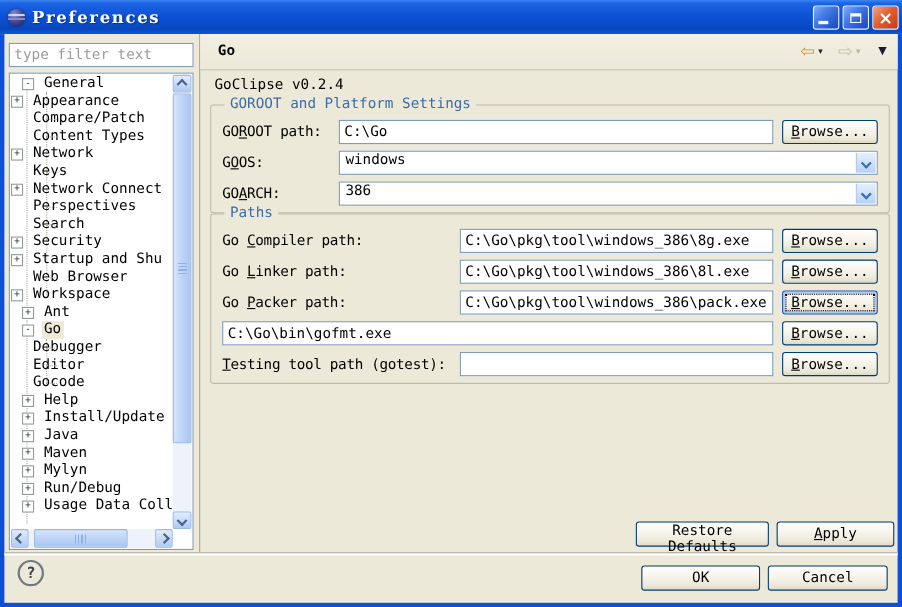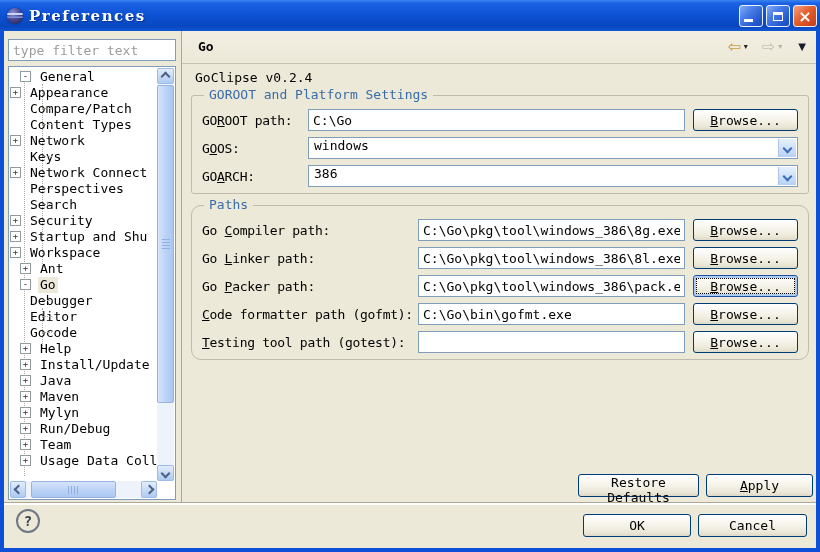--- a/index.html
+++ b/index.html
@@ -91,40 +91,40 @@
   .nav-fwd{color:#C3C0B2;font:16px "DejaVu Sans",sans-serif;margin-left:14px;}
   .nav-caret{color:#222;font:8px "DejaVu Sans",sans-serif;margin-left:3px;}
   .nav-caret.dis{color:#B5B1A4;}
   .nav-menu{color:#1A1A2E;font:10px "DejaVu Sans",sans-serif;margin-left:16px;}
   .rbody{position:absolute;left:0;top:32px;right:0;bottom:0;}
   .version{position:absolute;left:13px;top:7px;}
 
   .grp{position:absolute;left:9px;width:618px;box-sizing:border-box;border:1px solid #BFBCAD;border-radius:3px;
     padding:10px 10px 3px 10px;}
   .grp.g0{top:32px;}
-  .grp.g1{top:142px;border-radius:10px;}
+  .grp.g1{top:131px;}
   .legend{position:absolute;top:-9px;left:12px;background:#ECE9D8;padding:0 5px;color:#3A6CA8;}
   .frow{display:flex;align-items:center;height:28px;}
   .flabel{flex:none;overflow:hidden;white-space:nowrap;letter-spacing:-0.3px;}
   .g0 .flabel{width:106px;}
   .g1 .flabel{width:216px;}
   .xpinput{flex:1;height:22px;box-sizing:border-box;border:1px solid #7F9DB9;background:#fff;
     font:13px "DejaVu Sans Mono",monospace;padding:1px 4px;min-width:0;}
   .combo{flex:1;height:22px;box-sizing:border-box;border:1px solid #7F9DB9;background:#fff;
     position:relative;display:flex;align-items:flex-start;}
   .cval{padding-left:5px;}
   .carrow{position:absolute;right:1px;top:1px;bottom:1px;width:17px;
     background:linear-gradient(180deg,#E6F0FC 0%,#CADEF8 60%,#B6D0F4 100%);border-left:1px solid #AFC4E8;
     display:flex;align-items:center;justify-content:center;}
   .carrow .chev{border-color:#3B6CB8;}
 
   .xpbtn{box-sizing:border-box;height:23px;border:1px solid #003C74;border-radius:3px;
     background:linear-gradient(180deg,#FFFFFF 0%,#F4F1E6 55%,#EAE6D6 85%,#DDD8C6 100%);
     font:13px "DejaVu Sans Mono",monospace;color:#000;padding:0 6px;}
-  .xpbtn.browse{flex:none;width:105px;height:22px;margin-left:8px;}
+  .xpbtn.browse{flex:none;width:87px;height:22px;margin-left:8px;}
   .xpbtn.focused{border-color:#1F50A2;box-shadow:inset 0 0 0 2px #AECBF0;outline:1px dotted #000;outline-offset:-4px;}
   .xpbtn.rd{position:absolute;left:396px;top:411px;width:121px;}
   .xpbtn.ap{position:absolute;left:524px;top:411px;width:107px;}
 
   
   .footer-sep{position:absolute;left:0;right:0;top:471px;height:2px;border-top:1px solid #ACA899;background:#FFFFFF;}
   .xpbtn.ok{position:absolute;left:579px;top:483px;width:108px;}
   .xpbtn.cancel{position:absolute;left:694px;top:483px;width:109px;}
 </style>
 </head>
@@ -161,33 +161,33 @@
           <div class="trow l1"><span class="exp">+</span><span class="tlabel">Appearance</span></div>
           <div class="trow l1 noexp"><span class="spacer"></span><span class="tlabel">Compare/Patch</span></div>
           <div class="trow l1 noexp"><span class="spacer"></span><span class="tlabel">Content Types</span></div>
           <div class="trow l1"><span class="exp">+</span><span class="tlabel">Network</span></div>
           <div class="trow l1 noexp"><span class="spacer"></span><span class="tlabel">Keys</span></div>
           <div class="trow l1"><span class="exp">+</span><span class="tlabel">Network Connect</span></div>
           <div class="trow l1 noexp"><span class="spacer"></span><span class="tlabel">Perspectives</span></div>
           <div class="trow l1 noexp"><span class="spacer"></span><span class="tlabel">Search</span></div>
           <div class="trow l1"><span class="exp">+</span><span class="tlabel">Security</span></div>
           <div class="trow l1"><span class="exp">+</span><span class="tlabel">Startup and Shu</span></div>
+          <div class="trow l1 noexp"><span class="spacer"></span><span class="tlabel">Web Browser</span></div>
           <div class="trow l1"><span class="exp">+</span><span class="tlabel">Workspace</span></div>
           <div class="trow l0"><span class="exp">+</span><span class="tlabel">Ant</span></div>
           <div class="trow l0"><span class="exp">-</span><span class="tlabel sel">Go</span></div>
           <div class="trow l1 noexp"><span class="spacer"></span><span class="tlabel">Debugger</span></div>
           <div class="trow l1 noexp"><span class="spacer"></span><span class="tlabel">Editor</span></div>
           <div class="trow l1 noexp"><span class="spacer"></span><span class="tlabel">Gocode</span></div>
           <div class="trow l0"><span class="exp">+</span><span class="tlabel">Help</span></div>
           <div class="trow l0"><span class="exp">+</span><span class="tlabel">Install/Update</span></div>
           <div class="trow l0"><span class="exp">+</span><span class="tlabel">Java</span></div>
           <div class="trow l0"><span class="exp">+</span><span class="tlabel">Maven</span></div>
           <div class="trow l0"><span class="exp">+</span><span class="tlabel">Mylyn</span></div>
           <div class="trow l0"><span class="exp">+</span><span class="tlabel">Run/Debug</span></div>
-          <div class="trow l0"><span class="exp">+</span><span class="tlabel">Team</span></div>
           <div class="trow l0"><span class="exp">+</span><span class="tlabel">Usage Data Collect</span></div>
         </div>
       <div class="vscroll">
         <span class="sbtn up">
             <i class="chev cup"></i>
           </span>
         <span class="vthumb">
             <i class="grip-v"></i>
           </span>
         <span class="sbtn down">
@@ -262,21 +262,20 @@
                 <span class="flabel">Go <u>L</u>inker path:</span>
                 <input class="xpinput" value="C:\Go\pkg\tool\windows_386\8l.exe" style="">
                 <button class="xpbtn browse"><u>B</u>rowse...</button>
               </div>
               <div class="frow">
                 <span class="flabel">Go <u>P</u>acker path:</span>
                 <input class="xpinput" value="C:\Go\pkg\tool\windows_386\pack.exe" style="">
                 <button class="xpbtn browse focused"><u>B</u>rowse...</button>
               </div>
               <div class="frow">
-                <span class="flabel"><u>C</u>ode formatter path (gofmt):</span>
                 <input class="xpinput" value="C:\Go\bin\gofmt.exe" style="">
                 <button class="xpbtn browse"><u>B</u>rowse...</button>
               </div>
               <div class="frow">
                 <span class="flabel"><u>T</u>esting tool path (gotest):</span>
                 <input class="xpinput" style="">
                 <button class="xpbtn browse"><u>B</u>rowse...</button>
               </div>
             </div>
           </div>

